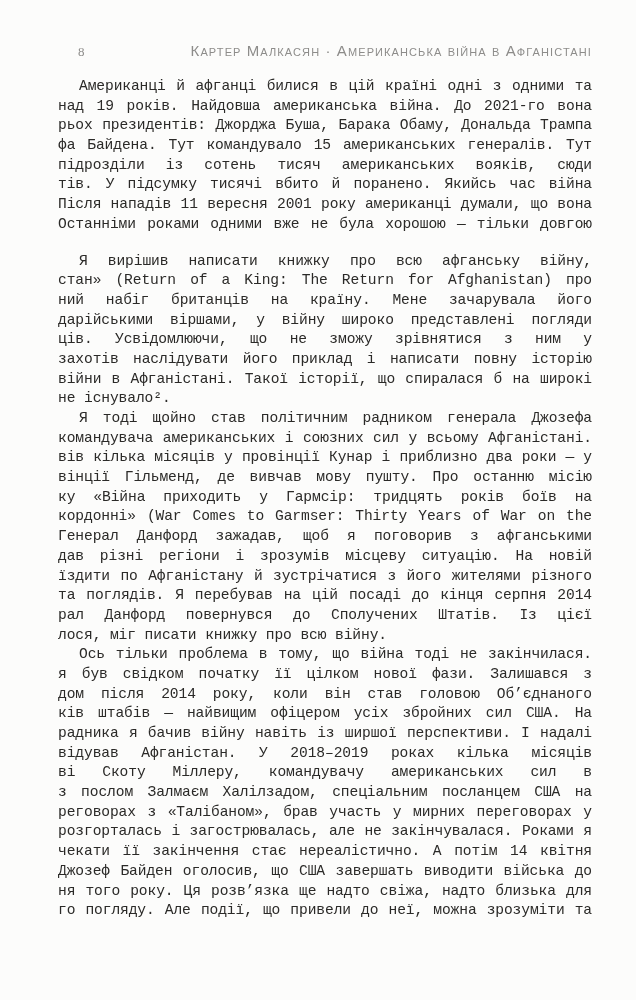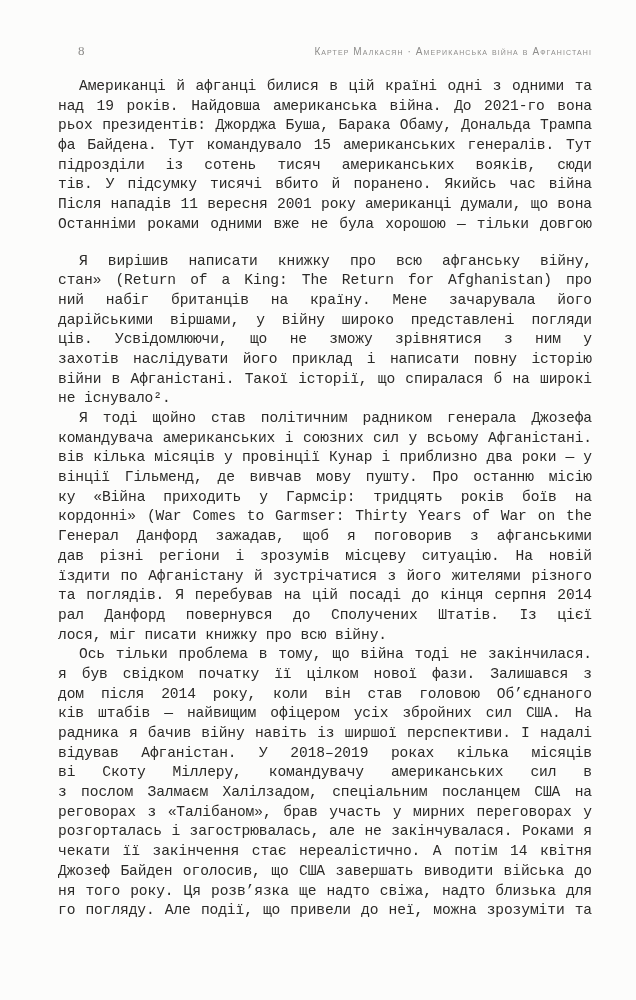--- a/index.html
+++ b/index.html
@@ -27,21 +27,21 @@
     color: #8d8c8a;
   }
   .folio {
     font-family: "Liberation Serif", serif;
     font-size: 13px;
     line-height: 14px;
   }
   .running-title {
     font-family: "Liberation Sans", sans-serif;
     font-variant-caps: small-caps;
-    font-size: 10px;
+    font-size: 15px;
     line-height: 14px;
     letter-spacing: 1.1px;
     white-space: nowrap;
   }
   .body-text {
     position: absolute;
     left: 58px;
     top: 77px;
     width: 534px;
     font-size: 14.6px;

